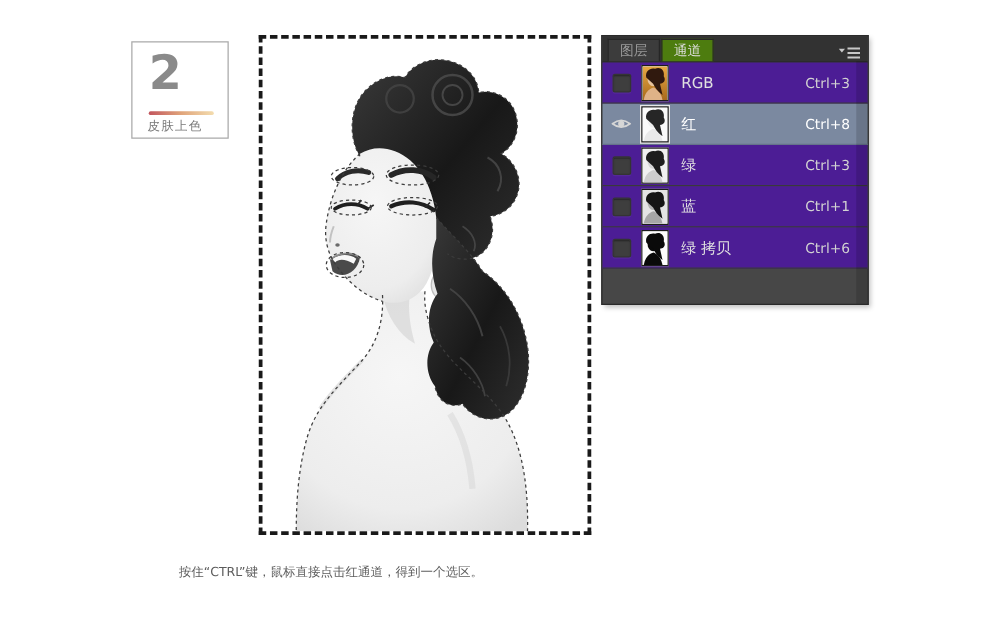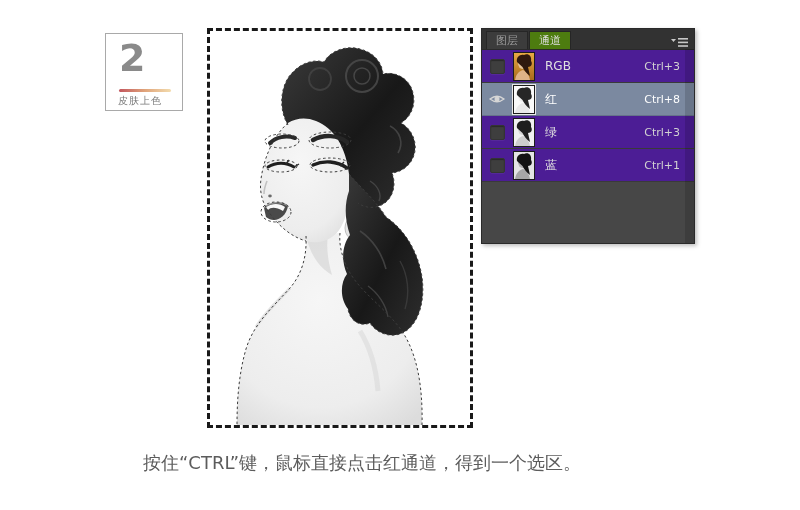--- a/index.html
+++ b/index.html
@@ -72,21 +72,21 @@
   .chan-name{margin-left:10px;font-size:12px;color:#e0e0e0;white-space:nowrap;}
   .chan-shortcut{margin-left:auto;font-size:11px;color:#d2d2d2;white-space:nowrap;}
   .chan-row.selected .chan-name,.chan-row.selected .chan-shortcut{color:#ffffff;}
   .panel-scroll-strip{
     position:absolute;right:0;top:20px;bottom:0;width:9px;
     background:rgba(0,0,0,0.14);pointer-events:none;
   }
 
   
   .caption{
-    position:absolute;left:143px;top:451px;font-size:18px;color:#5c5c5c;
+    position:absolute;left:143px;top:451px;font-size:10px;color:#5c5c5c;
   }
 </style>
 </head>
 <body>
 
 <div class="step-box">
   <div class="step-number">2</div>
   <div class="step-line"></div>
   <div class="step-label">皮肤上色</div>
 </div>
@@ -261,18 +261,33 @@
           <rect width="20" height="27" fill="#e4e4e4"></rect>
           <path d="M1 27 C2 21 5 18 9 17 C13 19 15 22 16 27 Z" fill="#a6a6a6"></path>
           <ellipse cx="8.5" cy="10" rx="4.5" ry="6" fill="#b0b0b0"></ellipse>
           <path d="M3 9 C2 4 6 1 10 2 C14 0 18 3 17 8 C19 11 17 14 14 14 L16 23 C12 20 10 17 8.5 14 Z" fill="#141414"></path>
         </svg>
       </span>
       <span class="chan-name">蓝</span>
       <span class="chan-shortcut">Ctrl+1</span>
     </div>
 
+    <div class="chan-row">
+      <div class="eye-cell">
+        <div class="eye-well"></div>
+      </div>
+      <span class="thumb">
+        <svg width="20" height="27" viewBox="0 0 20 27">
+          <rect width="20" height="27" fill="#fdfdfd"></rect>
+          <path d="M1 27 C2 21 5 18 9 17 C13 19 15 22 16 27 Z" fill="#0a0a0a"></path>
+          <ellipse cx="8.5" cy="10" rx="4.5" ry="6" fill="#0a0a0a"></ellipse>
+          <path d="M3 9 C2 4 6 1 10 2 C14 0 18 3 17 8 C19 11 17 14 14 14 L16 23 C12 20 10 17 8.5 14 Z" fill="#0a0a0a"></path>
+        </svg>
+      </span>
+      <span class="chan-name">绿 拷贝</span>
+      <span class="chan-shortcut">Ctrl+6</span>
+    </div>
 
   </div>
   <div class="panel-scroll-strip"></div>
 </div>
 
 <div class="caption">按住“CTRL”键，鼠标直接点击红通道，得到一个选区。</div>
 
 </body></html>

